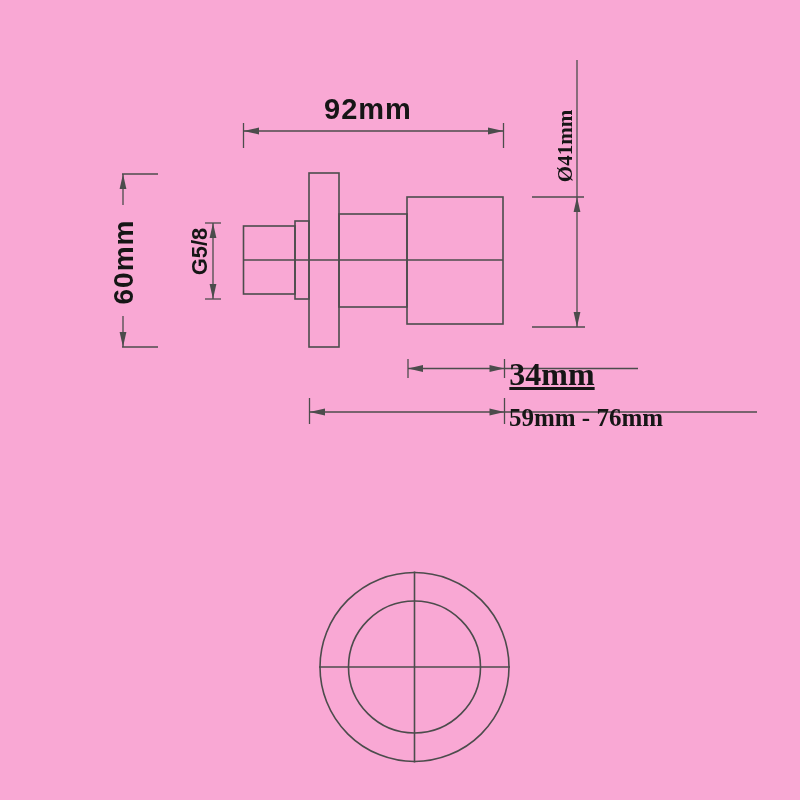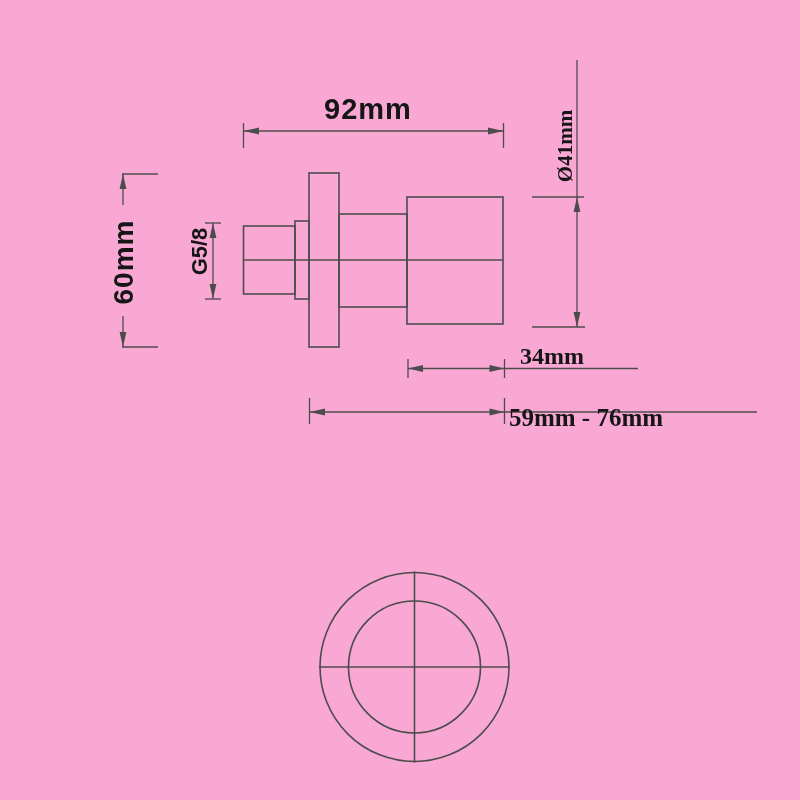--- a/index.html
+++ b/index.html
@@ -42,21 +42,21 @@
     font-weight: 700;
   }
   .rot90 {
     transform: rotate(-90deg);
     transform-origin: center center;
   }
   .lbl-overall-width  { left: 298px; top: 93px;  width: 140px; height: 32px; font-size: 29px; letter-spacing: 1px; }
   .lbl-flange-height  { left: 69px;  top: 246px; width: 110px; height: 32px; font-size: 28px; letter-spacing: 1px; }
   .lbl-thread-size    { left: 159px; top: 239px; width: 80px;  height: 25px; font-size: 22px; }
   .lbl-handle-diam    { left: 515px; top: 133px; width: 100px; height: 26px; font-size: 21px; font-weight: 700; font-family: "Liberation Serif", serif; }
-  .lbl-handle-length  { left: 507px; top: 342px; width: 90px;  height: 28px; font-size: 24px; }
+  .lbl-handle-length  { left: 507px; top: 360px; width: 90px;  height: 28px; font-size: 32px; text-decoration: underline; }
   .lbl-depth-range    { left: 501px; top: 382px; width: 170px; height: 30px; font-size: 25px; margin-top: 20px; }
 </style>
 </head>
 <body>
 
 <div class="canvas">
 
   <svg class="drawing-svg" viewBox="0 0 800 800" fill="none" stroke="#4c4c4c" stroke-width="1.6">
 
     <g>

